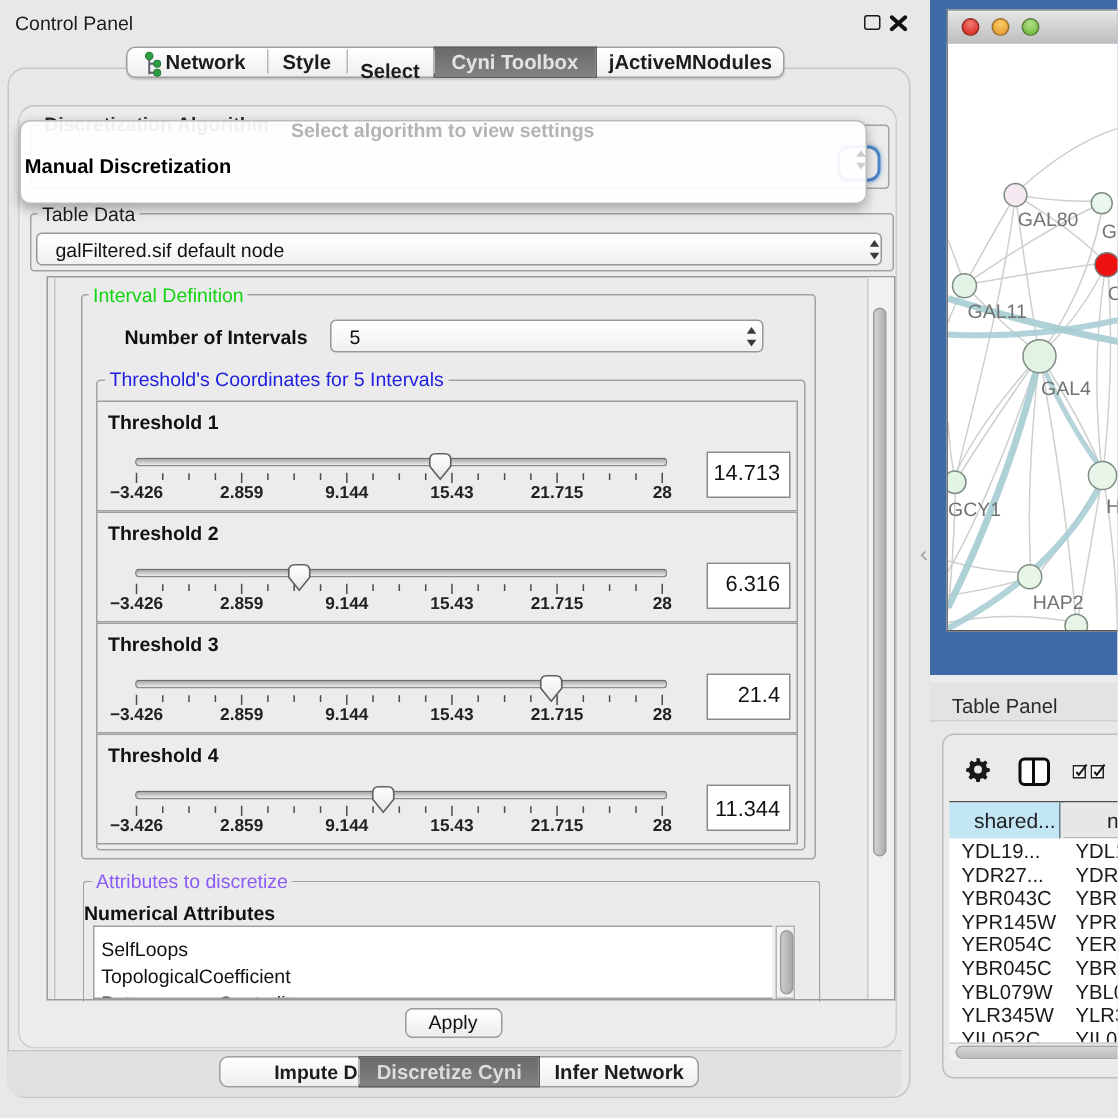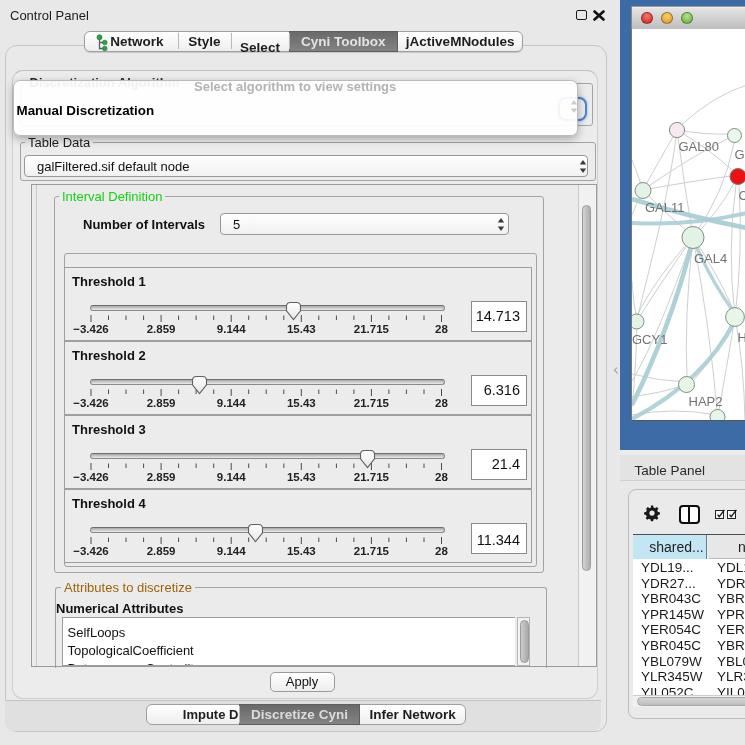--- a/index.html
+++ b/index.html
@@ -57,20 +57,21 @@
 <div class="gbox" style="left:54px;top:196px;width:490px;height:377px;"></div>
 <div class="gtitle" style="left:59px;top:189.5px;color:#12d412;">Interval Definition</div>
 <div class="abs" style="left:83px;top:217px;font-size:13px;font-weight:bold;color:#111;">Number of Intervals</div>
 <div class="abs" style="left:220px;top:213px;width:289px;height:22px;background:linear-gradient(#ffffff,#f0f0f0);border:1px solid #989898;border-radius:4px;"></div>
 <div class="abs" style="left:233px;top:213px;height:22px;display:flex;align-items:center;font-size:13px;color:#111;">5</div>
 <svg class="abs" style="left:497px;top:218px;" width="8" height="13" viewBox="0 0 8 13">
       <path d="M4 0 L7.2 4.5 H0.8 Z" fill="#3a3a3a"></path>
       <path d="M4 13 L0.8 8.5 H7.2 Z" fill="#3a3a3a"></path>
     </svg>
 <div class="gbox" style="left:63.5px;top:253px;width:473.5px;height:314px;"></div>
+<div class="gtitle" style="left:70px;top:246px;color:#2020e0;">Threshold's Coordinates for 5 Intervals</div>
 <div class="abs" style="left:64px;top:267px;width:468px;height:73.5px;background:#ececec;border:1px solid #9e9e9e;"></div>
 <div class="abs" style="left:72px;top:274px;font-size:13px;font-weight:bold;color:#111;">Threshold 1</div>
 <div class="abs" style="left:89.5px;top:305px;width:355.5px;height:5.5px;border:1px solid #8a8a8a;border-top-color:#6e6e6e;border-radius:4px;background:linear-gradient(#a8a8a8,#c9c9c9 50%,#ececec);"></div>
 <svg class="abs" style="left:87.0px;top:315px;" width="358" height="8">
       <line x1="4.0" y1="0" x2="4.0" y2="7" stroke="#4c4c4c" stroke-width="1"></line>
       <line x1="21.5" y1="0.5" x2="21.5" y2="5" stroke="#4c4c4c" stroke-width="1"></line>
       <line x1="39.0" y1="0.5" x2="39.0" y2="5" stroke="#4c4c4c" stroke-width="1"></line>
       <line x1="56.6" y1="0.5" x2="56.6" y2="5" stroke="#4c4c4c" stroke-width="1"></line>
       <line x1="74.1" y1="0" x2="74.1" y2="7" stroke="#4c4c4c" stroke-width="1"></line>
       <line x1="91.6" y1="0.5" x2="91.6" y2="5" stroke="#4c4c4c" stroke-width="1"></line>
@@ -234,21 +235,21 @@
         <linearGradient id="thg489" x1="0" y1="0" x2="0" y2="1">
           <stop offset="0" stop-color="#ffffff"></stop>
           <stop offset="0.55" stop-color="#f2f2f2"></stop>
           <stop offset="1" stop-color="#e4e4e4"></stop>
         </linearGradient>
       </defs>
     </svg>
 <div class="abs" style="left:471px;top:523px;width:56px;height:30.5px;background:#ffffff;border:1px solid #8a8a8a;"></div>
 <div class="abs" style="left:471px;top:523px;width:49px;height:33px;display:flex;align-items:center;justify-content:flex-end;font-size:14.5px;color:#111;padding-left:27px;">11.344</div>
 <div class="gbox" style="left:54.5px;top:586.5px;width:492.5px;height:81px;border-bottom:none;border-bottom-left-radius:0;border-bottom-right-radius:0;"></div>
-<div class="gtitle" style="left:61px;top:580.5px;color:#a16207;">Attributes to discretize</div>
+<div class="gtitle" style="left:61px;top:580.5px;color:#8b5cf6;">Attributes to discretize</div>
 <div class="abs" style="left:56px;top:601px;font-size:13px;font-weight:bold;color:#111;">Numerical Attributes</div>
 <div class="abs" style="left:62px;top:617px;width:453px;height:49px;background:#ffffff;border:1px solid #9e9e9e;border-right:none;overflow:hidden;">
       <div style="position:absolute;left:4.5px;top:6px;font-size:13px;color:#111;line-height:17.8px;">SelfLoops<br>TopologicalCoefficient<br>BetweennessCentrality</div>
     </div>
 <div class="abs" style="left:517px;top:617px;width:13px;height:49px;background:#f2f2f2;border:1px solid #b5b5b5;"></div>
 <div class="abs" style="left:519.5px;top:620px;width:9px;height:43px;background:linear-gradient(90deg,#cdcdcd,#a9a9a9);border:1px solid #9b9b9b;border-radius:5px;"></div>
 <div class="abs" style="left:269.5px;top:671.5px;width:65px;height:20px;background:linear-gradient(#ffffff,#ededed);border:1px solid #9a9a9a;border-radius:5px;display:flex;align-items:center;justify-content:center;font-size:13px;color:#111;">Apply</div>
 <div class="abs" style="left:5px;top:699.5px;width:596px;height:1px;background:#c2c2c2;"></div>
 <div class="abs" style="left:5px;top:700.5px;width:596px;height:30px;background:#e0e0e0;border-bottom-left-radius:9px;border-bottom-right-radius:9px;"></div>
 <div class="abs" style="left:145.5px;top:704px;width:320px;height:20.5px;background:linear-gradient(#ffffff,#eeeeee);border:1px solid #9f9f9f;border-radius:6px;"></div>

